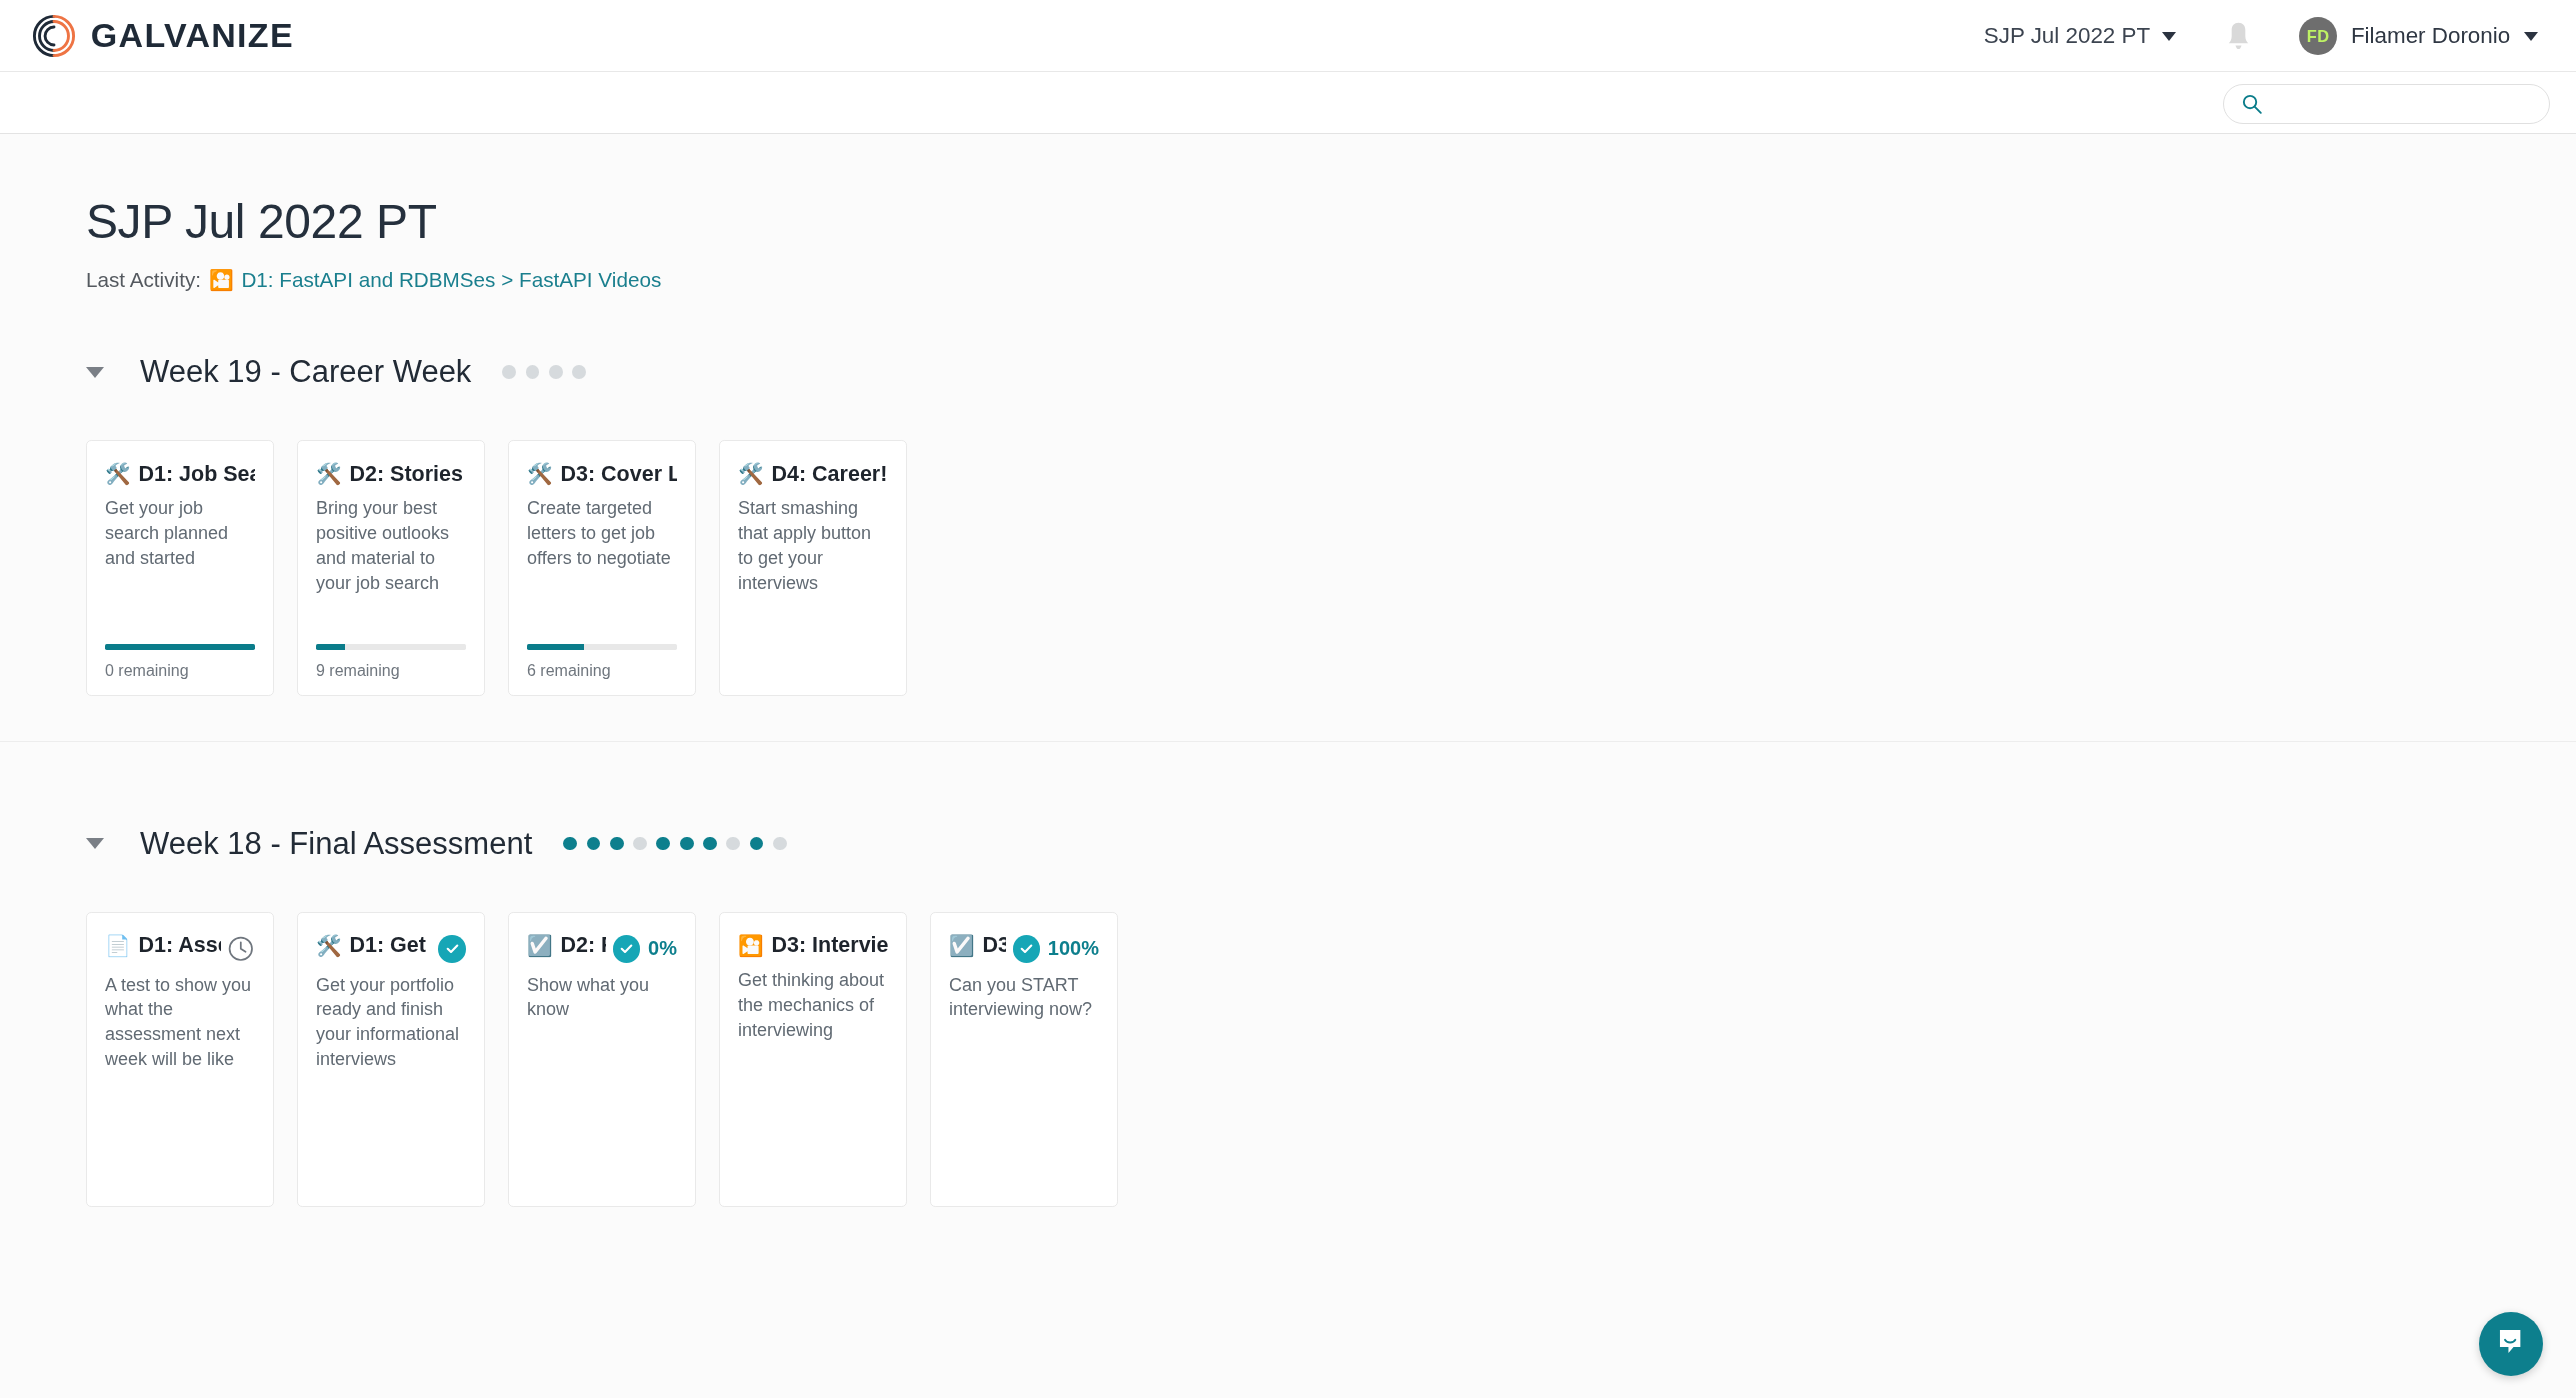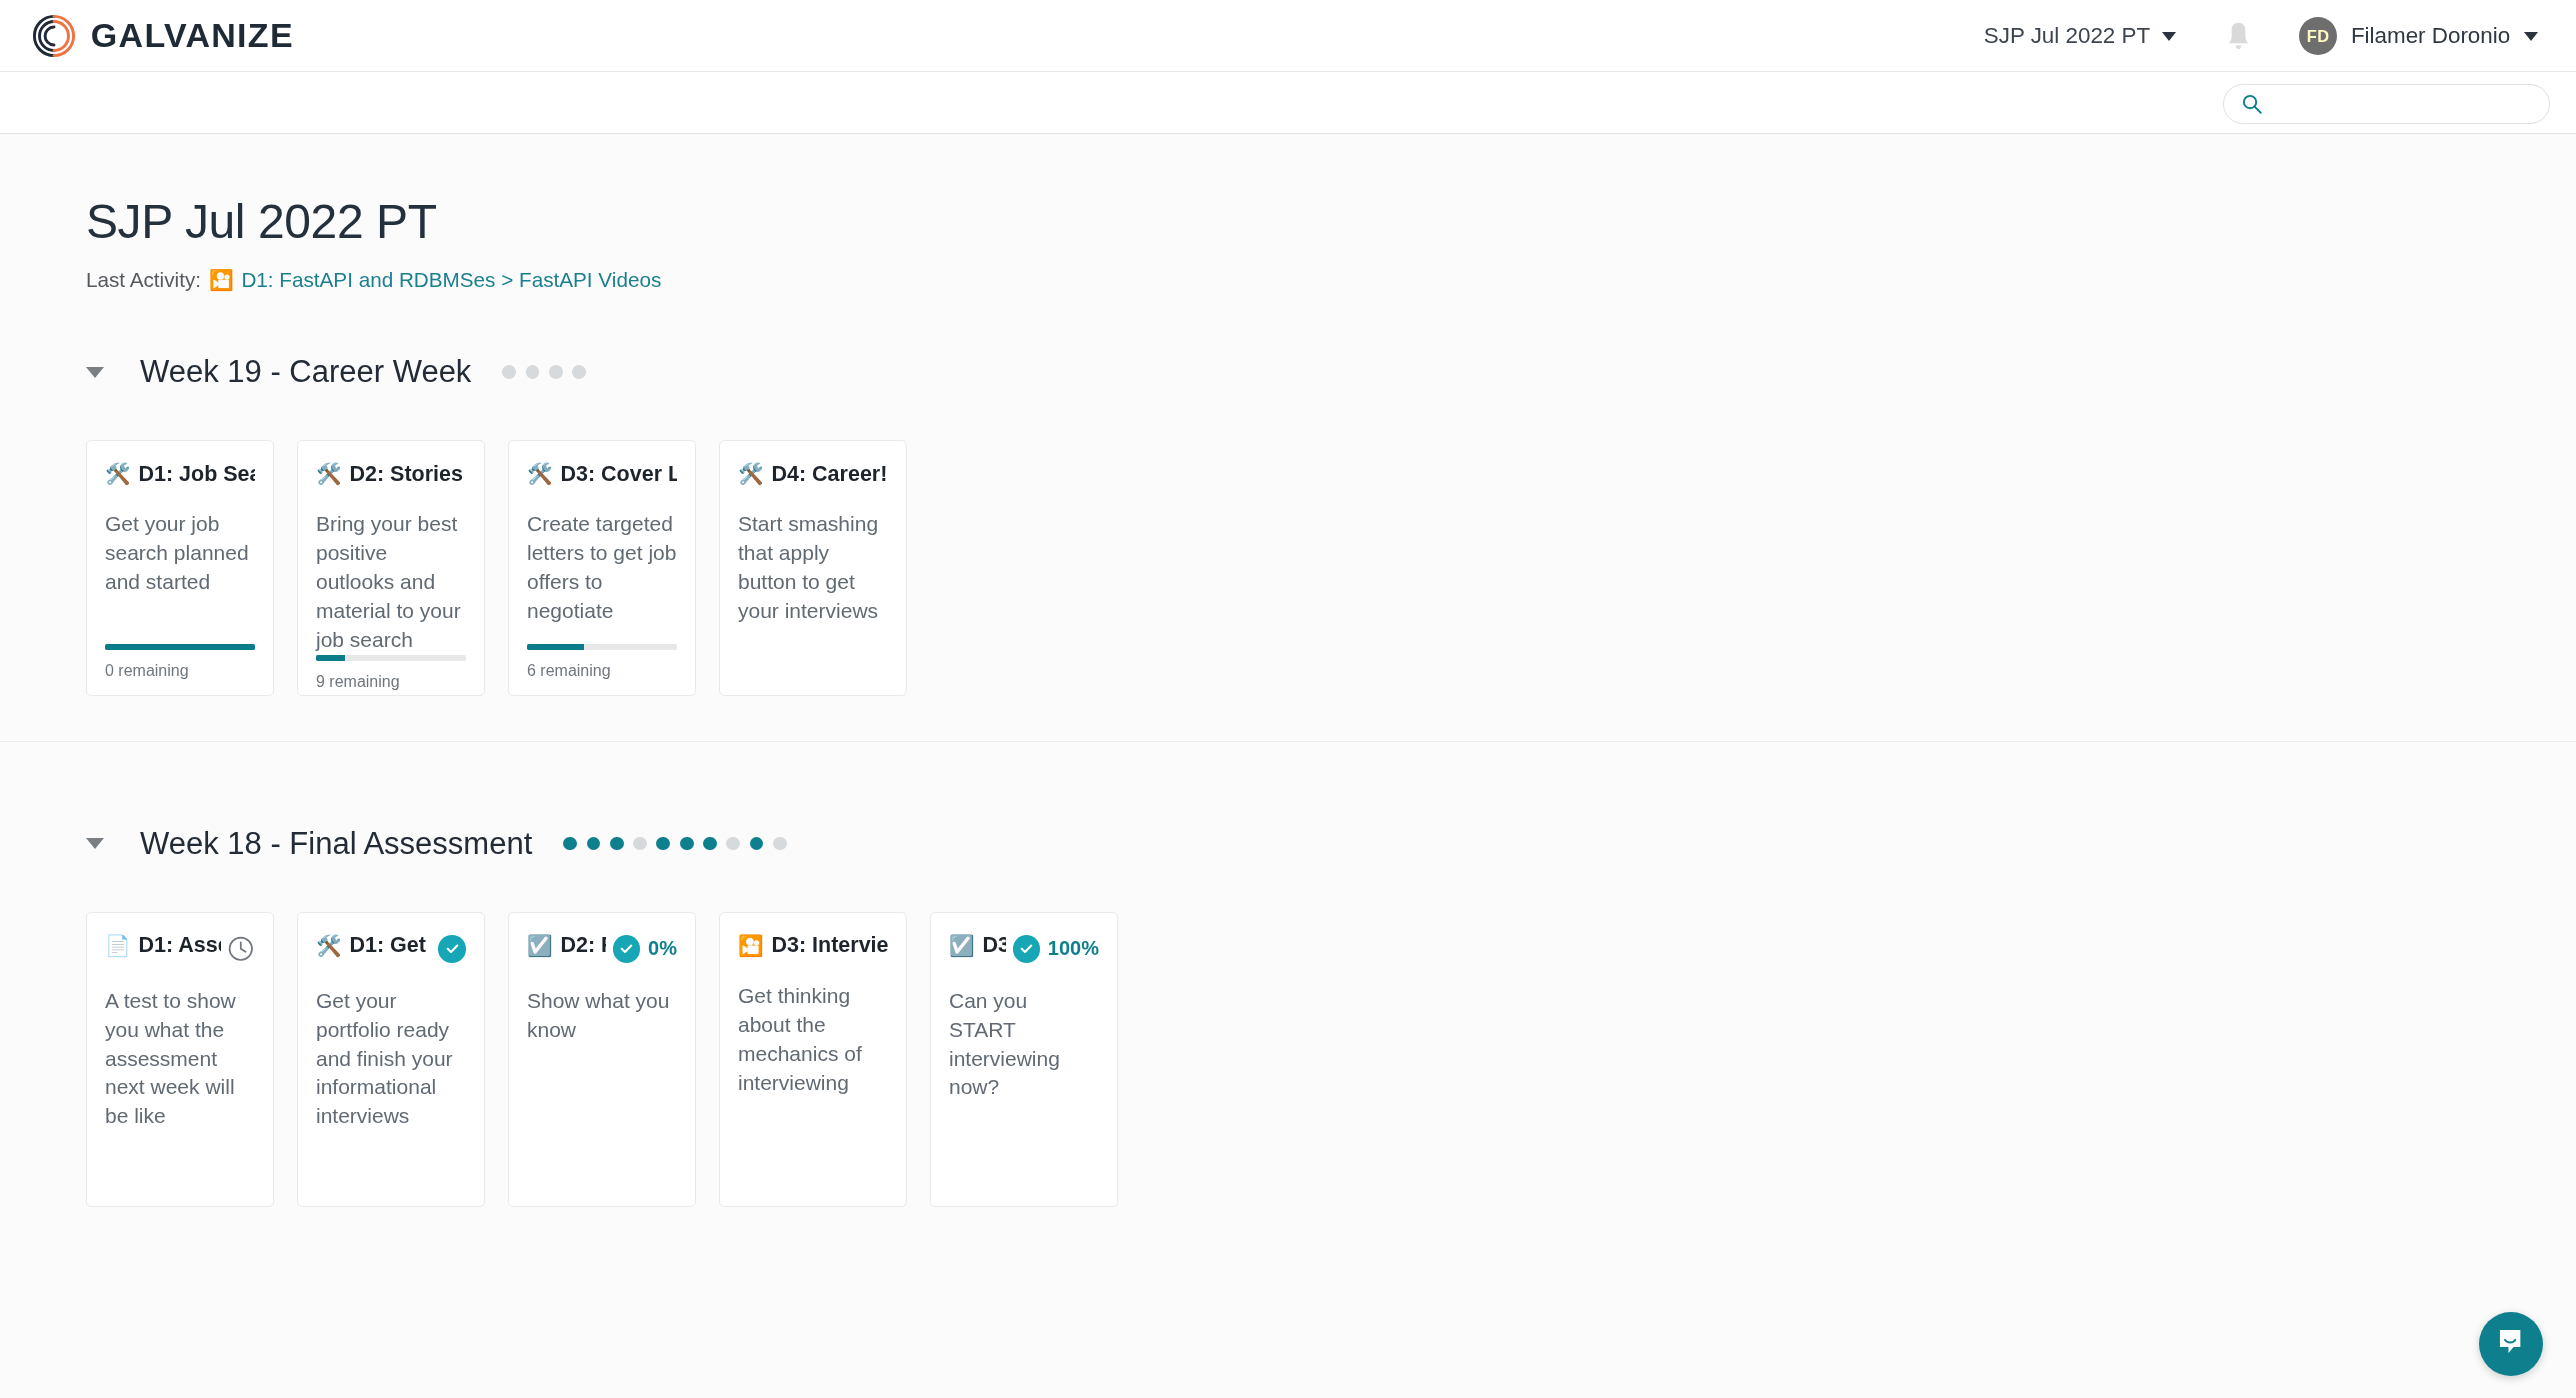--- a/index.html
+++ b/index.html
@@ -37,21 +37,21 @@
   .caret {
     width: 0; height: 0;
     border-left: 7.7px solid transparent;
     border-right: 7.7px solid transparent;
     border-top: 9.5px solid #2b3340;
   }
   .bell { width: 29px; height: 33px; margin-right: 46px; cursor: pointer; }
   .user-menu { display: flex; align-items: center; gap: 13.8px; cursor: pointer; }
   .avatar {
     width: 38px; height: 38px; border-radius: 50%;
-    background: #6e6e6e; color: #fef9c3;
+    background: #6e6e6e; color: #bef264;
     font-size: 16.4px; font-weight: 700;
     display: flex; align-items: center; justify-content: center;
     letter-spacing: 0.4px;
   }
   .user-name { font-size: 22.4px; color: #2f3743; }
 
   
   .tabbar {
     position: relative;
     height: 62px;
@@ -142,22 +142,22 @@
   .card.tall { height: 256px; }
   .card.short { height: 295px; }
   .card-top { display: flex; align-items: flex-start; justify-content: space-between; gap: 6.9px; }
   .card-title {
     font-size: 21.5px; font-weight: 700; color: #1e242c;
     line-height: 1.15; white-space: nowrap; overflow: hidden;
     display: flex; align-items: center;
   }
   .card-emoji { font-size: 20.7px; margin-right: 7.7px; }
   .card-desc {
-    margin-top: 24px;
-    font-size: 21px; line-height: 1.38; color: #616a73;
+    margin-top: 10px;
+    font-size: 18px; line-height: 1.38; color: #616a73;
   }
   .card-spacer { flex: 1 1 auto; }
   .progress-wrap { margin-top: auto; }
   .progress-track {
     height: 6px; border-radius: 1.7px; background: #e8e8e8; overflow: hidden;
   }
   .progress-fill { height: 100%; background: #0a7c8a; }
   .remaining {
     margin-top: 12px; text-align: left;
     font-size: 16px; color: #6f767e;

